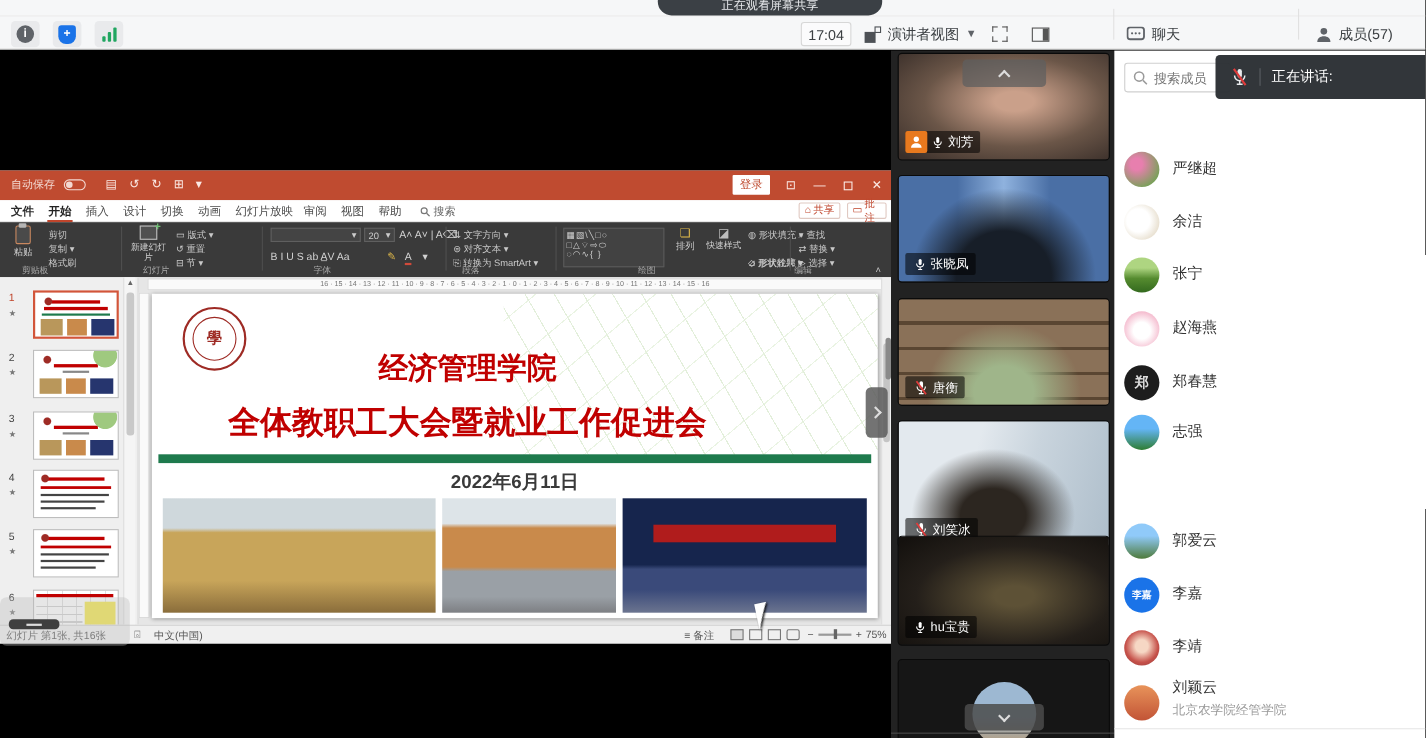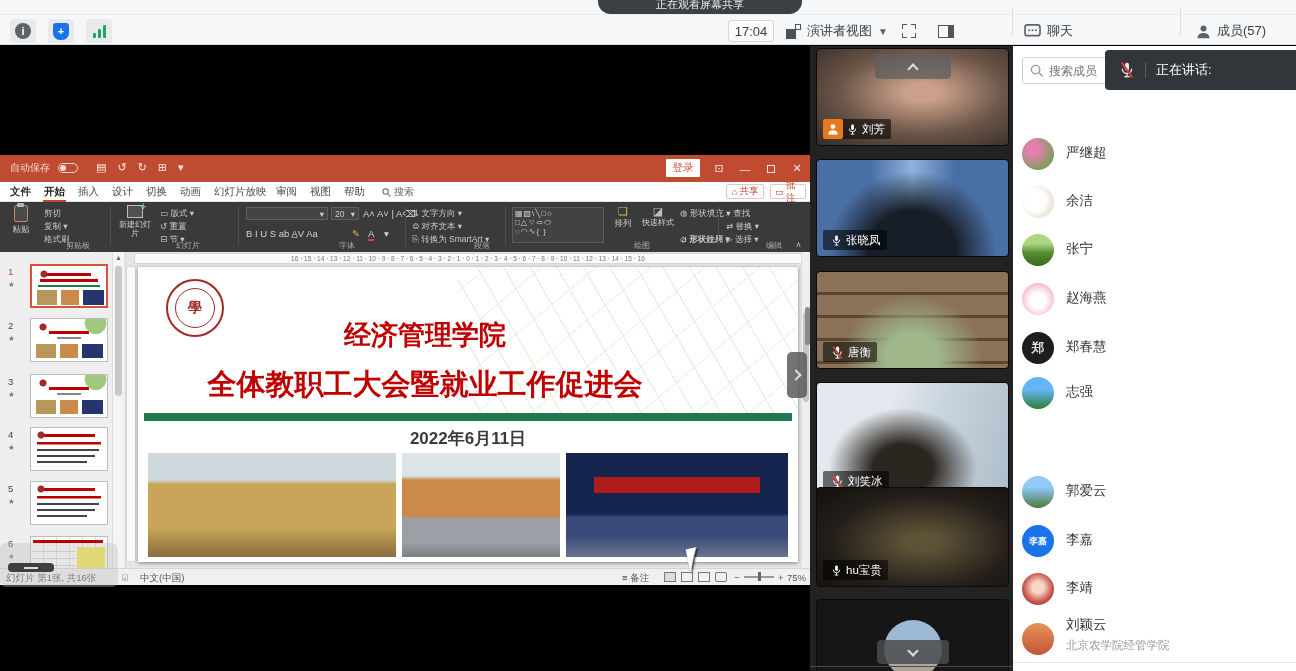--- a/index.html
+++ b/index.html
@@ -48,21 +48,21 @@
   .tabrow{position:absolute;left:0;top:27px;width:810px;height:20px;background:#fff;border-bottom:1px solid #e3e3e3}
   .rtab{position:absolute;top:0;height:20px;display:flex;align-items:center;font-size:10.5px;color:#4a4a4a;padding:0 4px}
   .rtab.file{color:#2b2b2b;font-weight:bold}
   .rtab.active{color:#222;font-weight:bold}
   .rtab.active::after{content:"";position:absolute;left:3px;right:3px;bottom:0;height:2.5px;background:#c0452c}
   .searchtab{position:absolute;top:3px;height:14px;display:flex;align-items:center;gap:3px;font-size:10px;color:#666}
   .minibtn{position:absolute;top:2px;height:15px;border:1px solid #e0c9c2;background:#fff;color:#c0452c;font-size:9.5px;display:flex;align-items:center;justify-content:center;gap:2px;padding:0 4px;border-radius:2px}
   
   .ribbon{position:absolute;left:0;top:47px;width:810px;height:50px;background:#3a3a3a;color:#d8d8d8;font-size:8.5px;overflow:hidden}
   .rsep{position:absolute;top:4px;height:40px;width:1px;background:#4e4e4e}
-  .rlabel{position:absolute;bottom:1px;font-size:8px;color:#a9a9a9;text-align:right}
+  .rlabel{position:absolute;bottom:1px;font-size:8px;color:#a9a9a9;text-align:left}
   .bigbtn{position:absolute;top:3px;width:34px;text-align:center;color:#cfcfcf}
   .clip{width:14px;height:17px;border:1.5px solid #c9885f;border-radius:2px;margin:0 auto 2px;position:relative;background:#4a4a4a}
   .clip i{position:absolute;left:2px;top:-3px;width:7px;height:4px;background:#b5b5b5;border-radius:1px}
   .slideico{width:16px;height:13px;border:1.5px solid #bdbdbd;margin:0 auto 2px;position:relative;background:#505050}
   .slideico i{position:absolute;right:-4px;top:-5px;color:#6fbf73;font-size:10px;font-weight:bold}
   .smallrow{position:absolute;font-size:8.5px;color:#c9c9c9;white-space:nowrap}
   .fbox{position:absolute;border:1px solid #5f5f5f;background:#444;color:#ccc;font-size:8.5px;display:flex;align-items:center;padding:0 3px}
   .fglyph{position:absolute;font-size:9.5px;color:#d2d2d2;white-space:nowrap}
   .shapebox{position:absolute;border:1px solid #5a5a5a;background:#424242;color:#cfcfcf;font-size:8px;line-height:9px;padding:1px 2px;letter-spacing:1px}
   

